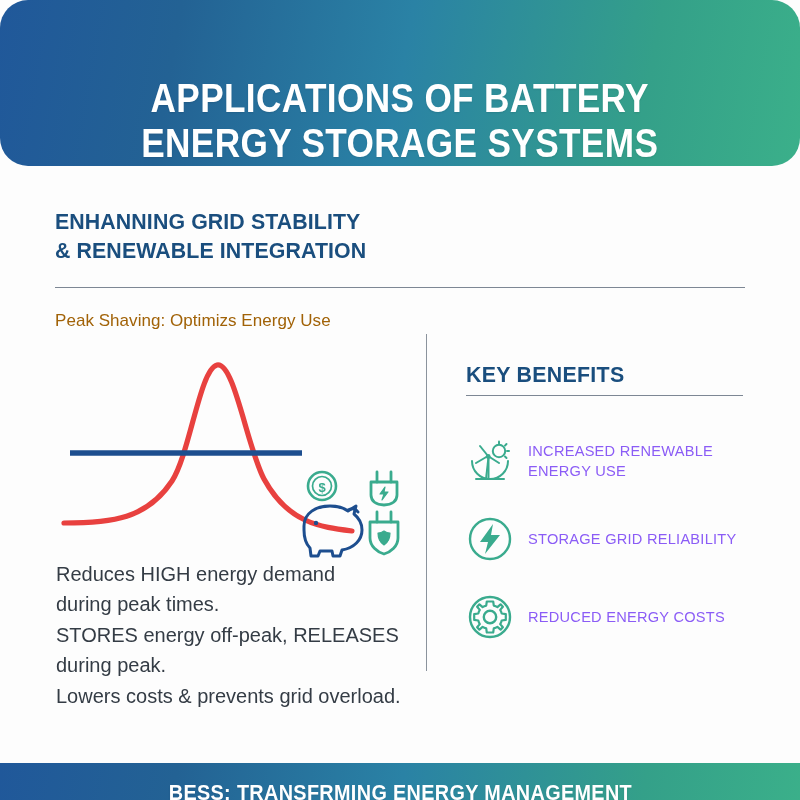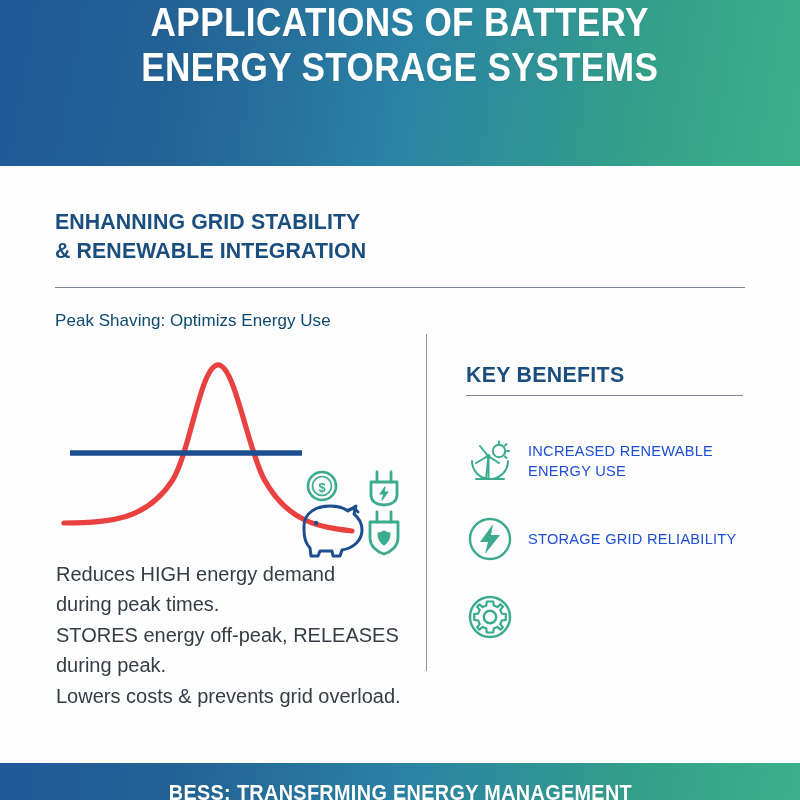--- a/index.html
+++ b/index.html
@@ -21,22 +21,23 @@
 
   
   .header-band {
     position: absolute;
     left: 0;
     top: 0;
     width: 800px;
     height: 166px;
     background: linear-gradient(100deg, #20589a 0%, #236294 22%, #2a82a5 50%, #34a089 80%, #3bb08a 100%);
     display: flex;
-    align-items: flex-start;
+    align-items: flex-end;
     justify-content: center;
+    border-radius: 28px;
   }
   .header-title {
     color: #ffffff;
     font-size: 40px;
     line-height: 1.12;
     font-weight: bold;
     letter-spacing: 0.4px;
     text-align: center;
     transform: scaleX(0.88);
     transform-origin: center;
@@ -74,21 +75,21 @@
     top: 121px;
     width: 690px;
     height: 1px;
     background: #7d8794;
   }
 
   .subhead {
     position: absolute;
     left: 55px;
     top: 145px;
-    color: #0c4a6e;
+    color: #a16207;
     font-size: 17px;
     font-weight: normal;
     letter-spacing: 0.05px;
   }
 
   
   .col-divider {
     position: absolute;
     left: 426px;
     top: 168px;
@@ -165,21 +166,21 @@
     width: 56px;
     min-width: 56px;
     height: 56px;
     display: flex;
     align-items: center;
     justify-content: center;
   }
   .benefit-icon svg { display: block; }
   .benefit-label {
     margin-left: 10px;
-    color: #1d4ed8;
+    color: #8b5cf6;
     font-size: 14.6px;
     line-height: 1.40;
     letter-spacing: 0.25px;
     white-space: pre-line;
   }
 
   
   .footer-band {
     position: absolute;
     left: 0;
@@ -307,20 +308,21 @@
             <path d="M 24,8.5 L 27.2,8.5 L 27.8,12.6 A 12,12 0 0 1 31.4,14.1 L 34.6,11.4 L 36.9,13.7 L 34.2,16.9
                      A 12,12 0 0 1 35.7,20.5 L 39.8,21.1 L 39.8,24.3 L 39.8,26.9 L 35.7,27.5
                      A 12,12 0 0 1 34.2,31.1 L 36.9,34.3 L 34.6,36.6 L 31.4,33.9 A 12,12 0 0 1 27.8,35.4
                      L 27.2,39.5 L 24,39.5 L 20.8,39.5 L 20.2,35.4 A 12,12 0 0 1 16.6,33.9 L 13.4,36.6
                      L 11.1,34.3 L 13.8,31.1 A 12,12 0 0 1 12.3,27.5 L 8.2,26.9 L 8.2,24.3 L 8.2,21.1
                      L 12.3,20.5 A 12,12 0 0 1 13.8,16.9 L 11.1,13.7 L 13.4,11.4 L 16.6,14.1
                      A 12,12 0 0 1 20.2,12.6 L 20.8,8.5 Z" stroke-width="2.2" stroke-linejoin="round"></path>
             <circle cx="24" cy="24" r="6.2" stroke-width="2.4"></circle>
           </svg>
         </span>
+        <span class="benefit-label">REDUCED ENERGY COSTS</span>
       </div>
 
     </div>
   </div>
 
   <div class="footer-band">
     <div class="footer-title">BESS: TRANSFRMING ENERGY MANAGEMENT</div>
   </div>
 
 </div>

